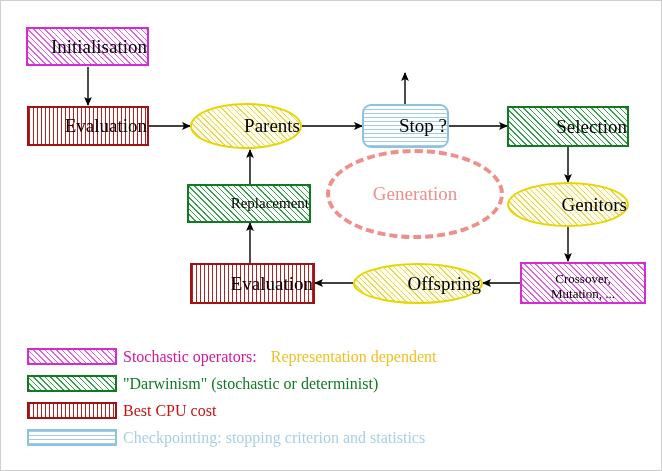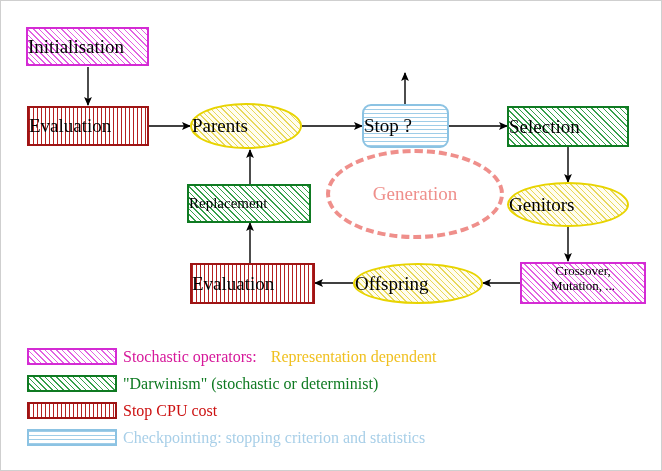--- a/index.html
+++ b/index.html
@@ -1,21 +1,21 @@
 <!DOCTYPE html>
 <html><head>
 <meta charset="utf-8">
 <style>
   html,body{margin:0;padding:0;background:#ffffff;}
   body{width:662px;height:471px;overflow:hidden;
        font-family:"Liberation Serif","DejaVu Serif",serif;}
   #canvas{position:relative;width:662px;height:471px;background:#fff;
           border:1px solid #cfcfcf;box-sizing:border-box;}
 
-  .node{position:absolute;display:flex;align-items:center;justify-content:flex-start;
+  .node{position:absolute;display:flex;align-items:center;justify-content:flex-end;
         text-align:center;box-sizing:border-box;line-height:1.05;color:#000;}
 
   
   .hatch-magenta{
     background-color:#ffffff;
     background-image:repeating-linear-gradient(45deg,
        #e35fe3 0px,#e35fe3 1px,#ffffff 1px,#ffffff 4px);
     border:2px solid #d42bd4;}
   .hatch-green{
     background-color:#ffffff;
@@ -141,21 +141,21 @@
       </span>
     </div>
 
     <div class="legend-row">
       <span class="swatch hatch-green"></span>
       <span class="legend-text lt-green">"Darwinism" (stochastic or determinist)</span>
     </div>
 
     <div class="legend-row">
       <span class="swatch hatch-red"></span>
-      <span class="legend-text lt-red">Stop CPU cost</span>
+      <span class="legend-text lt-red">Best CPU cost</span>
     </div>
 
     <div class="legend-row">
       <span class="swatch hatch-blue"></span>
       <span class="legend-text lt-blue">Checkpointing: stopping criterion and statistics</span>
     </div>
 
   </div>
 </div>
 

